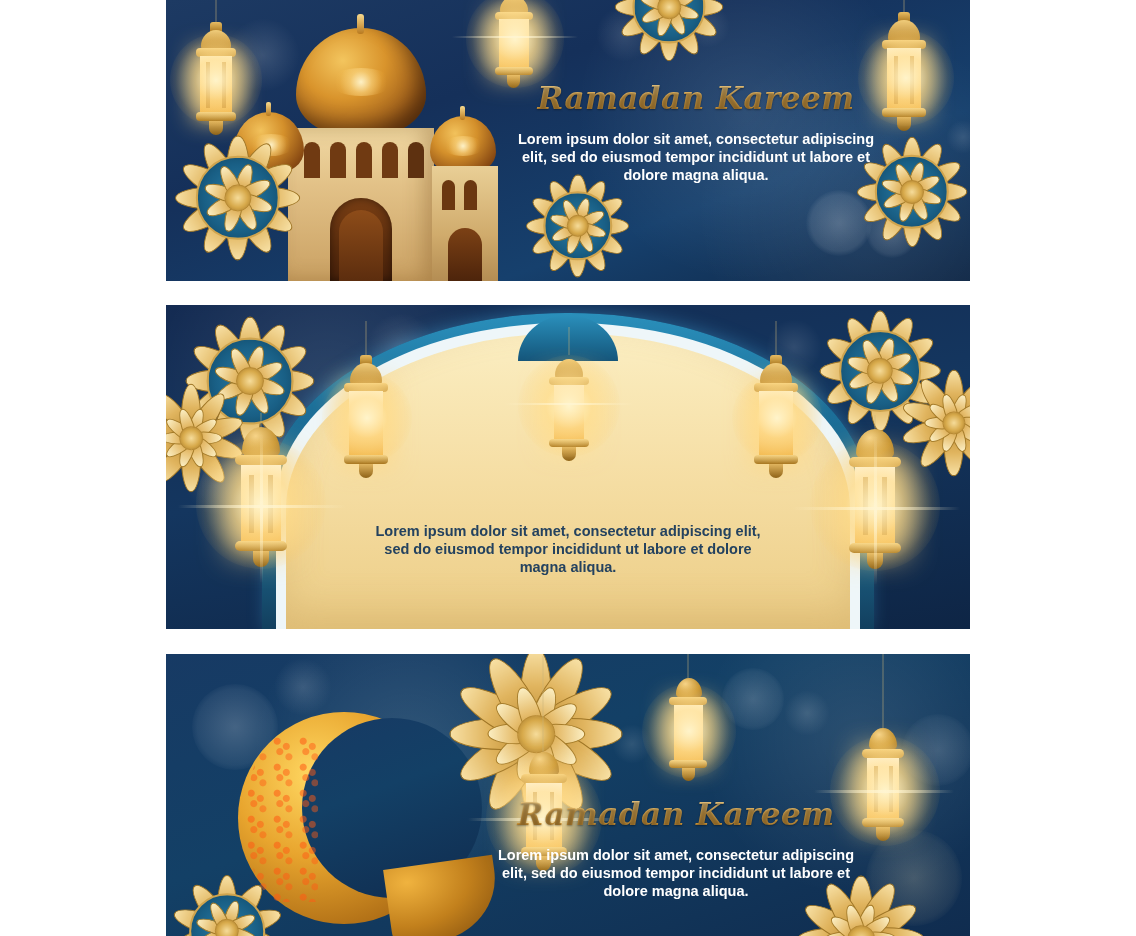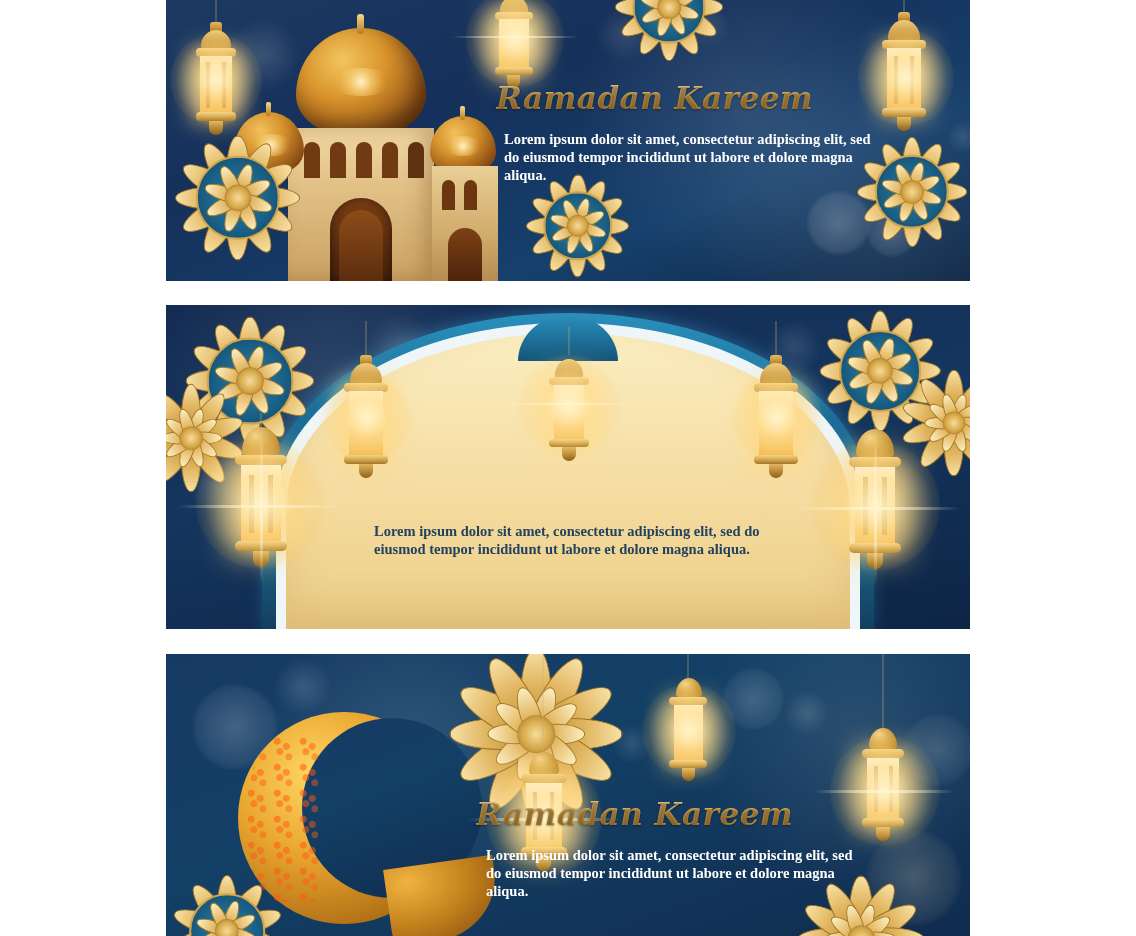--- a/index.html
+++ b/index.html
@@ -85,21 +85,21 @@
     border-radius: 50% 50% 50% 50% / 60% 60% 40% 40%;
   }
   .mandala .core {
     position: absolute; left: 50%; top: 50%; transform: translate(-50%,-50%);
     border-radius: 50%;
     background: radial-gradient(circle, #f6dc9a 0%, #d7a94a 55%, #9c7228 100%);
     border: 1px solid #b88a33;
   }
 
   
-  .text-block { position: absolute; }
+  .text-block { position: absolute; text-align: center; }
   .title {
     font-family: "DejaVu Serif", serif;
     font-weight: bold;
     font-style: italic;
     letter-spacing: 0.5px;
     white-space: nowrap;
   }
   .title.gold {
     color: #e8b960;
     background: linear-gradient(180deg, #f7dc9e 0%, #e3ae52 45%, #c98c2c 100%);
@@ -109,21 +109,21 @@
     text-shadow: 0 1px 2px rgba(0,0,0,0.35);
   }
   .title.navy {
     color: #17395f;
     background: linear-gradient(180deg, #2a5a86 0%, #163css 0%, #143a5e 55%, #0f2b47 100%);
     -webkit-background-clip: text;
     background-clip: text;
     -webkit-text-fill-color: transparent;
   }
   .body-text {
-    font-family: Liberation Serif, serif;
+    font-family: Liberation Sans, sans-serif;
     font-weight: bold;
     line-height: 1.25;
   }
   .body-text.light { color: #ffffff; }
   .body-text.dark { color: #24425f; }
 
   
   .dome { position: absolute; }
 
   

